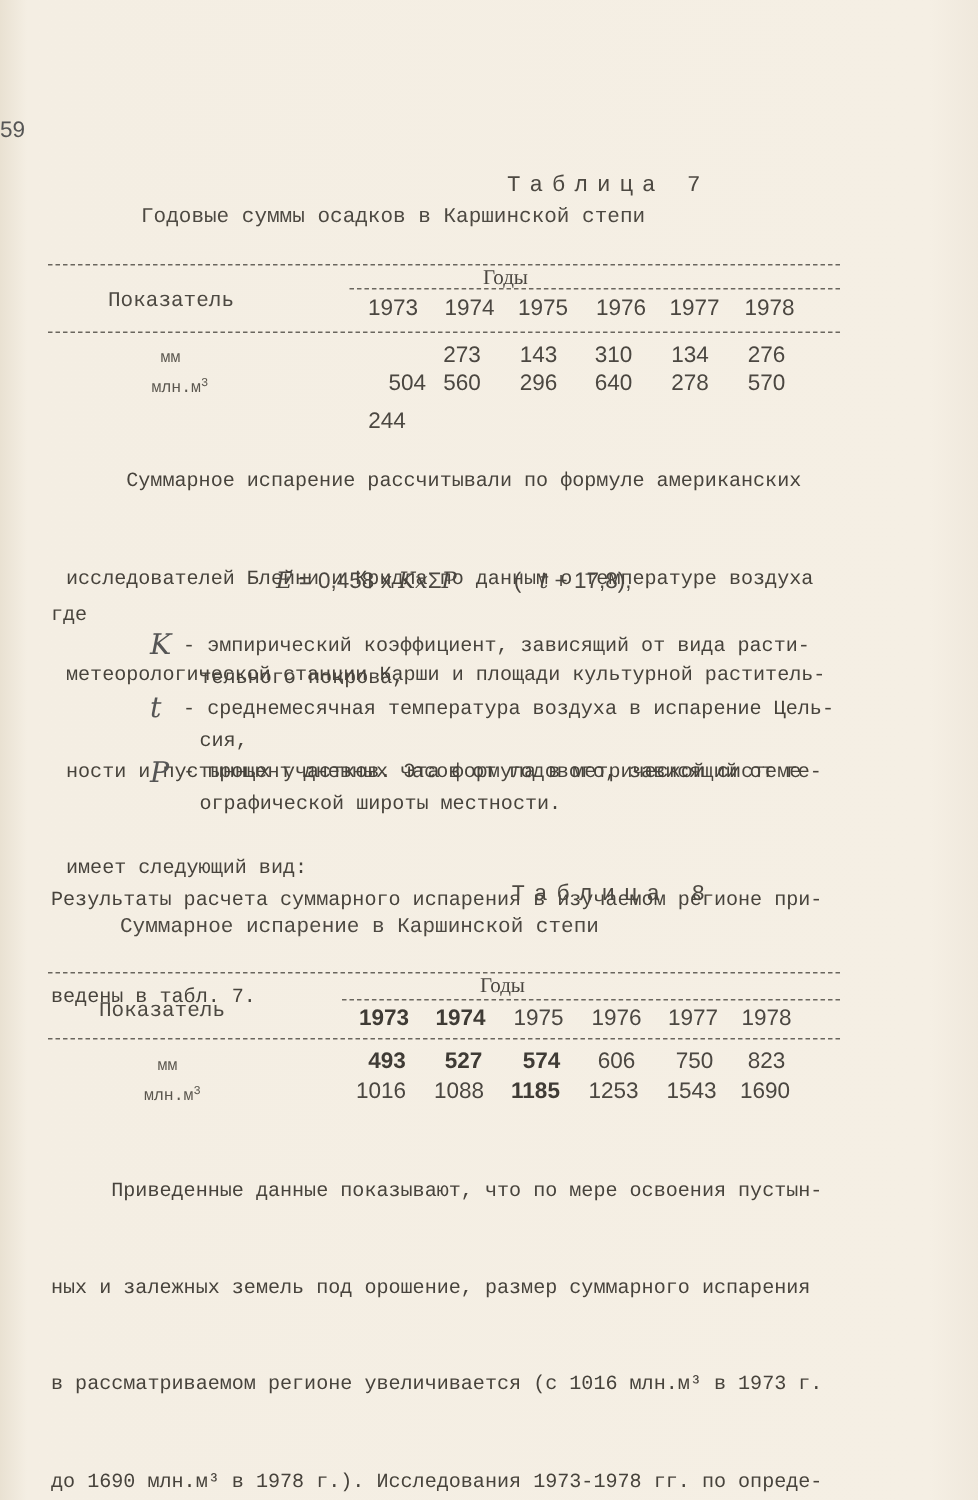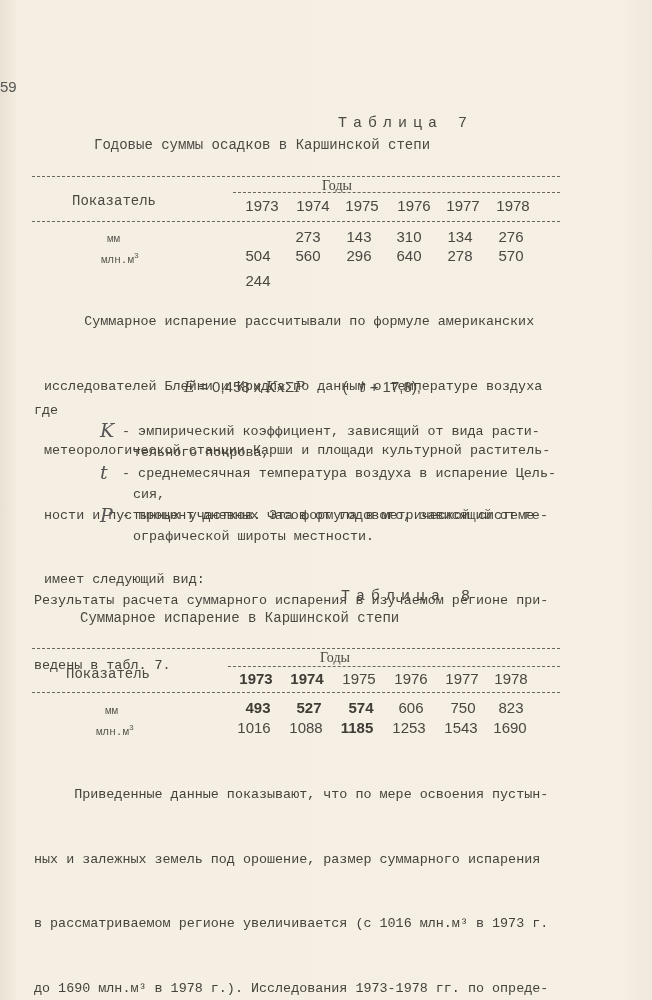--- a/index.html
+++ b/index.html
@@ -56,21 +56,21 @@
 
   <div class="rowlab" style="left:107px; top:233px;">мм</div>
   <div class="cell" style="left:232px; top:228px;margin-top:44px;">244</div>
   <div class="cell" style="left:282px; top:228px;">273</div>
   <div class="cell" style="left:333px; top:228px;">143</div>
   <div class="cell" style="left:383px; top:228px;">310</div>
   <div class="cell" style="left:434px; top:228px;">134</div>
   <div class="cell" style="left:485px; top:228px;">276</div>
 
   <div class="rowlab" style="left:101px; top:251px;"><span>млн.м</span><sup>3</sup></div>
-  <div class="cell" style="left:232px; top:247px;">504</div>
+  <div class="cell" style="left:232px; top:247px;text-align:right;">504</div>
   <div class="cell" style="left:282px; top:247px;">560</div>
   <div class="cell" style="left:333px; top:247px;">296</div>
   <div class="cell" style="left:383px; top:247px;">640</div>
   <div class="cell" style="left:434px; top:247px;">278</div>
   <div class="cell" style="left:485px; top:247px;">570</div>
 
   <div class="para" style="left:44px; top:268px;">
     <div>     Суммарное испарение рассчитывали по формуле американских</div>
     <div>исследователей Блейни и Кридла по данным о температуре воздуха</div>
     <div>метеорологической станции Карши и площади культурной раститель-</div>

